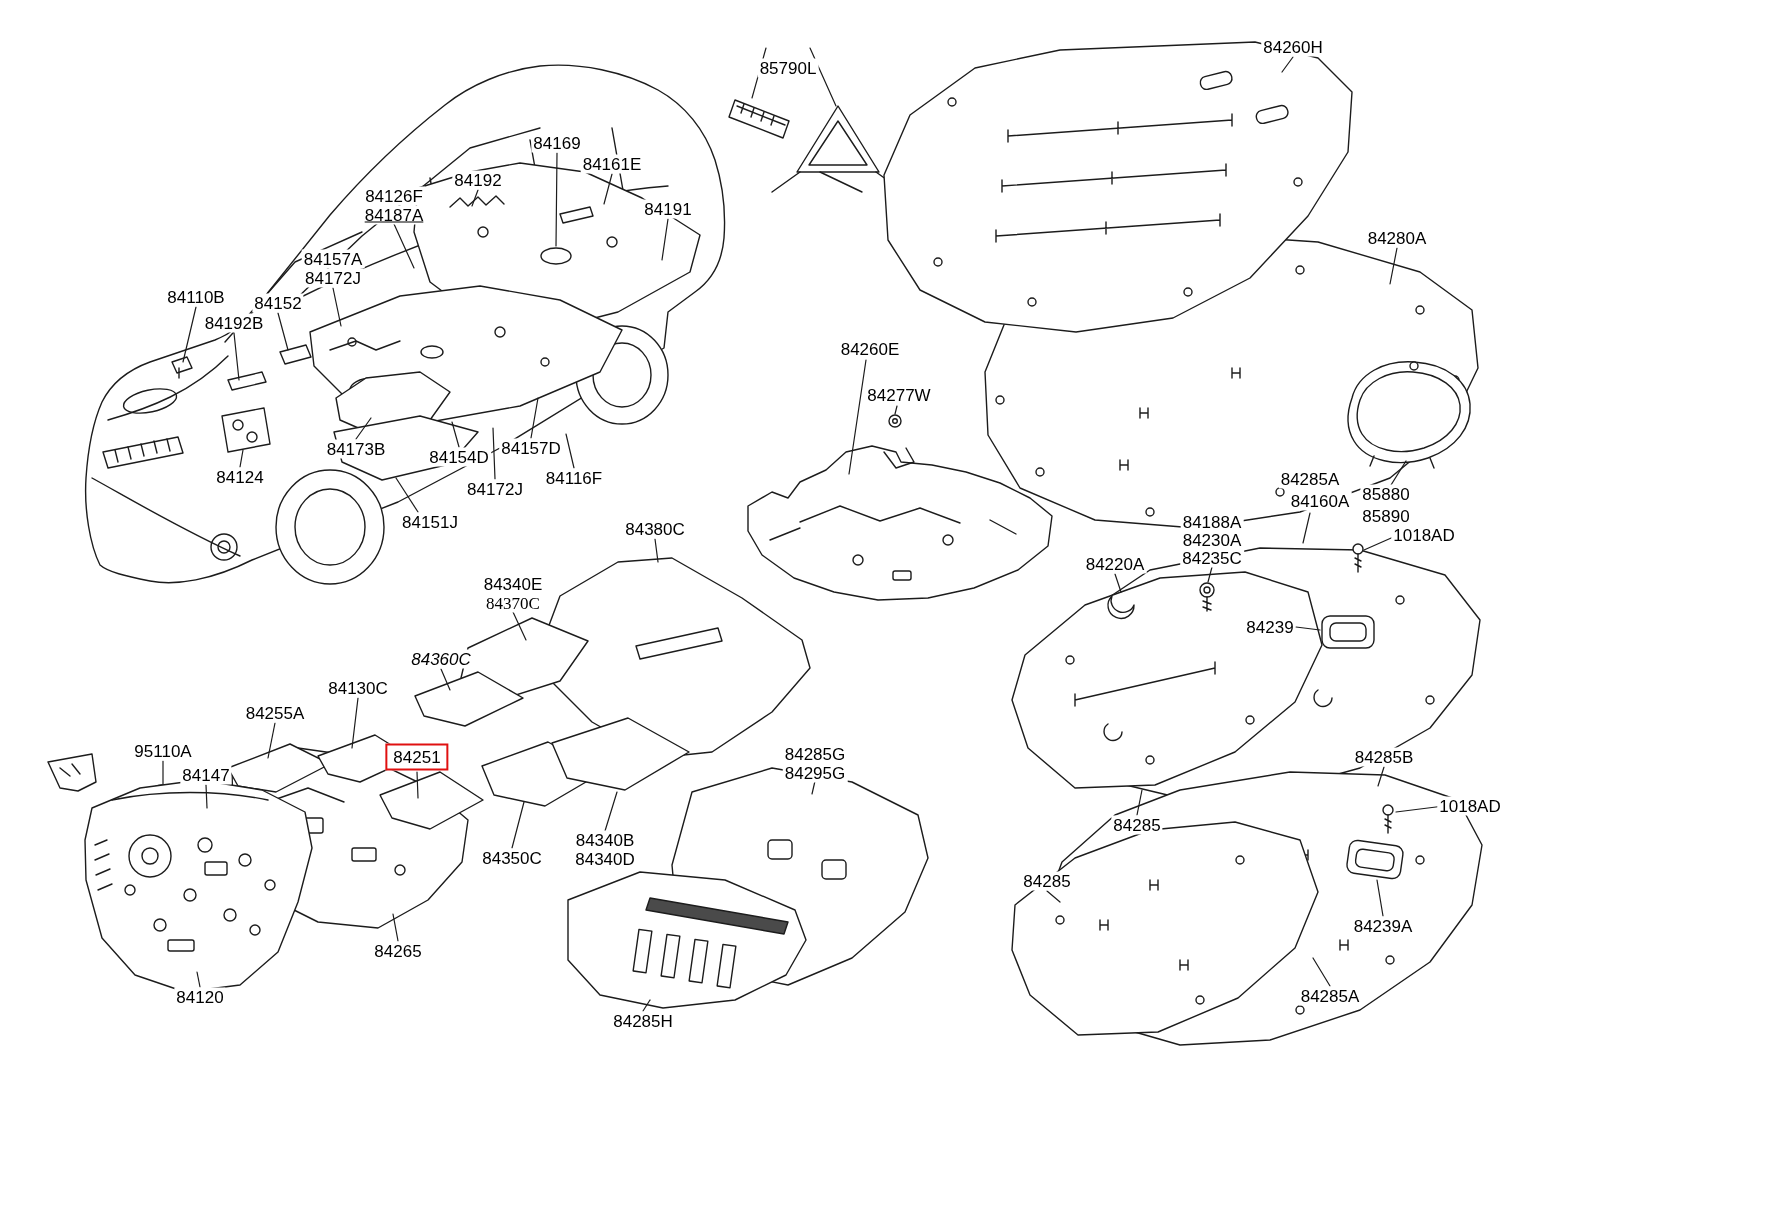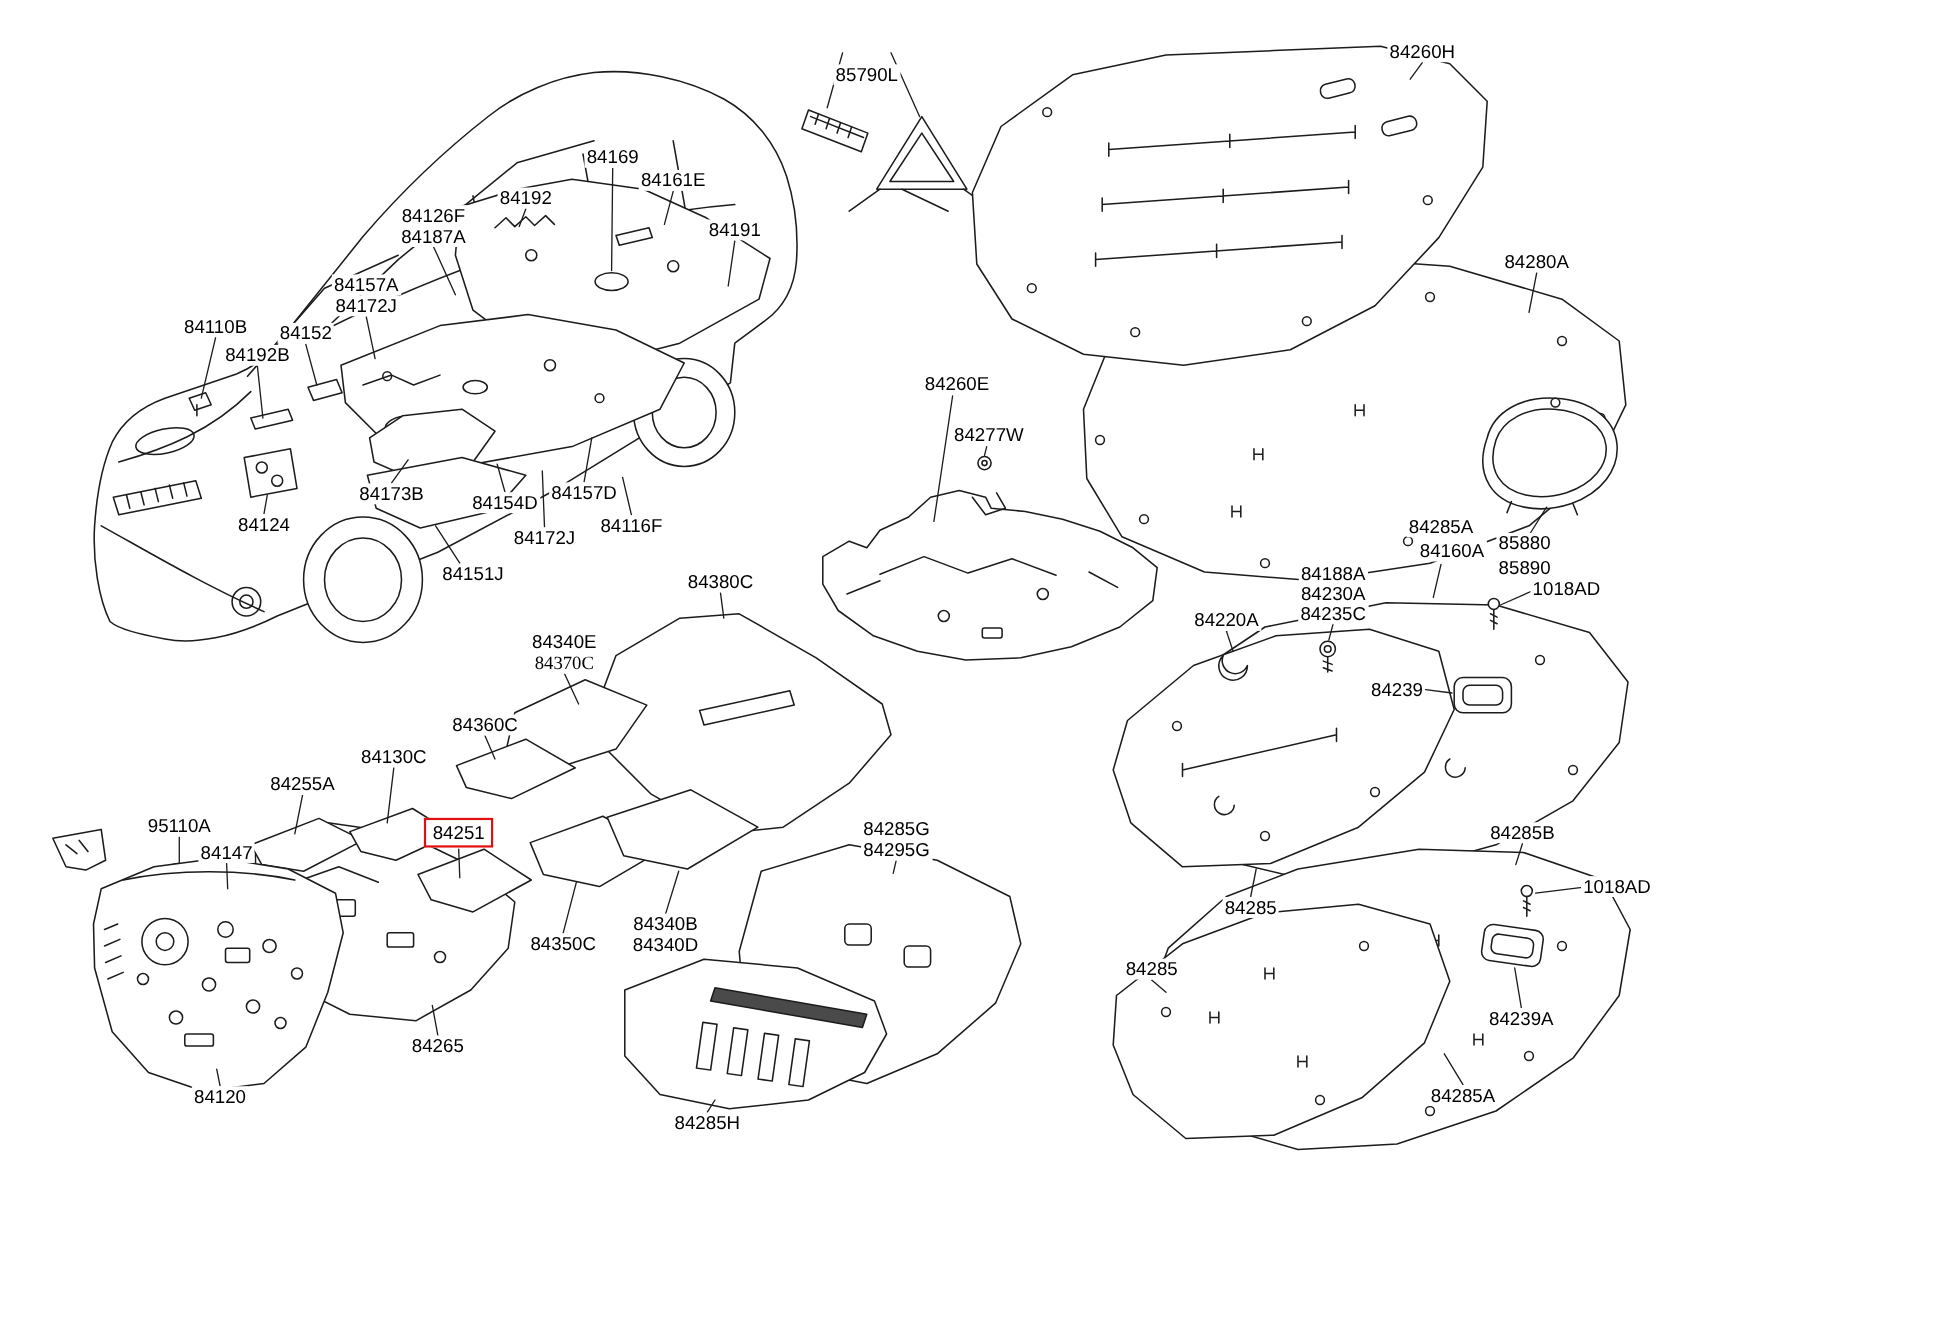--- a/index.html
+++ b/index.html
@@ -347,21 +347,21 @@
 </svg>
 
 <div class="labels-layer">
       <div class="part-label" style="left: 788px; top: 37px; margin-top: 31px;">85790L</div>
       <div class="part-label" style="left: 1293px; top: 47px;">84260H</div>
       <div class="part-label" style="left: 1397px; top: 238px;">84280A</div>
       <div class="part-label" style="left: 557px; top: 143px;">84169</div>
       <div class="part-label" style="left: 612px; top: 164px;">84161E</div>
       <div class="part-label" style="left: 478px; top: 180px;">84192</div>
       <div class="part-label" style="left: 394px; top: 196px;">84126F</div>
-      <div class="part-label" style="left: 394px; top: 215px;">84187A</div>
+      <div class="part-label" style="left: 394px; top: 215px; text-decoration: underline;">84187A</div>
       <div class="part-label" style="left: 668px; top: 209px;">84191</div>
       <div class="part-label" style="left: 333px; top: 259px;">84157A</div>
       <div class="part-label" style="left: 333px; top: 278px;">84172J</div>
       <div class="part-label" style="left: 196px; top: 297px;">84110B</div>
       <div class="part-label" style="left: 278px; top: 303px;">84152</div>
       <div class="part-label" style="left: 234px; top: 323px;">84192B</div>
       <div class="part-label" style="left: 870px; top: 349px;">84260E</div>
       <div class="part-label" style="left: 899px; top: 395px;">84277W</div>
       <div class="part-label" style="left: 356px; top: 449px;">84173B</div>
       <div class="part-label" style="left: 459px; top: 457px;">84154D</div>
@@ -376,21 +376,21 @@
       <div class="part-label" style="left: 1386px; top: 494px;">85880</div>
       <div class="part-label" style="left: 1386px; top: 516px;">85890</div>
       <div class="part-label" style="left: 1424px; top: 535px;">1018AD</div>
       <div class="part-label" style="left: 1212px; top: 522px;">84188A</div>
       <div class="part-label" style="left: 1212px; top: 540px;">84230A</div>
       <div class="part-label" style="left: 1212px; top: 558px;">84235C</div>
       <div class="part-label" style="left: 1115px; top: 564px;">84220A</div>
       <div class="part-label" style="left: 513px; top: 584px;">84340E</div>
       <div class="part-label" style="left: 513px; top: 603px; font-family: Liberation Serif, serif;">84370C</div>
       <div class="part-label" style="left: 1270px; top: 627px;">84239</div>
-      <div class="part-label" style="left: 441px; top: 659px;">84360C</div>
+      <div class="part-label" style="left: 441px; top: 659px; font-style: italic;">84360C</div>
       <div class="part-label" style="left: 358px; top: 688px;">84130C</div>
       <div class="part-label" style="left: 275px; top: 713px;">84255A</div>
       <div class="part-label highlighted" style="left: 417px; top: 757px;">84251</div>
       <div class="part-label" style="left: 815px; top: 754px;">84285G</div>
       <div class="part-label" style="left: 815px; top: 773px;">84295G</div>
       <div class="part-label" style="left: 1384px; top: 757px;">84285B</div>
       <div class="part-label" style="left: 163px; top: 751px;">95110A</div>
       <div class="part-label" style="left: 206px; top: 775px;">84147</div>
       <div class="part-label" style="left: 1470px; top: 806px;">1018AD</div>
       <div class="part-label" style="left: 512px; top: 858px;">84350C</div>

